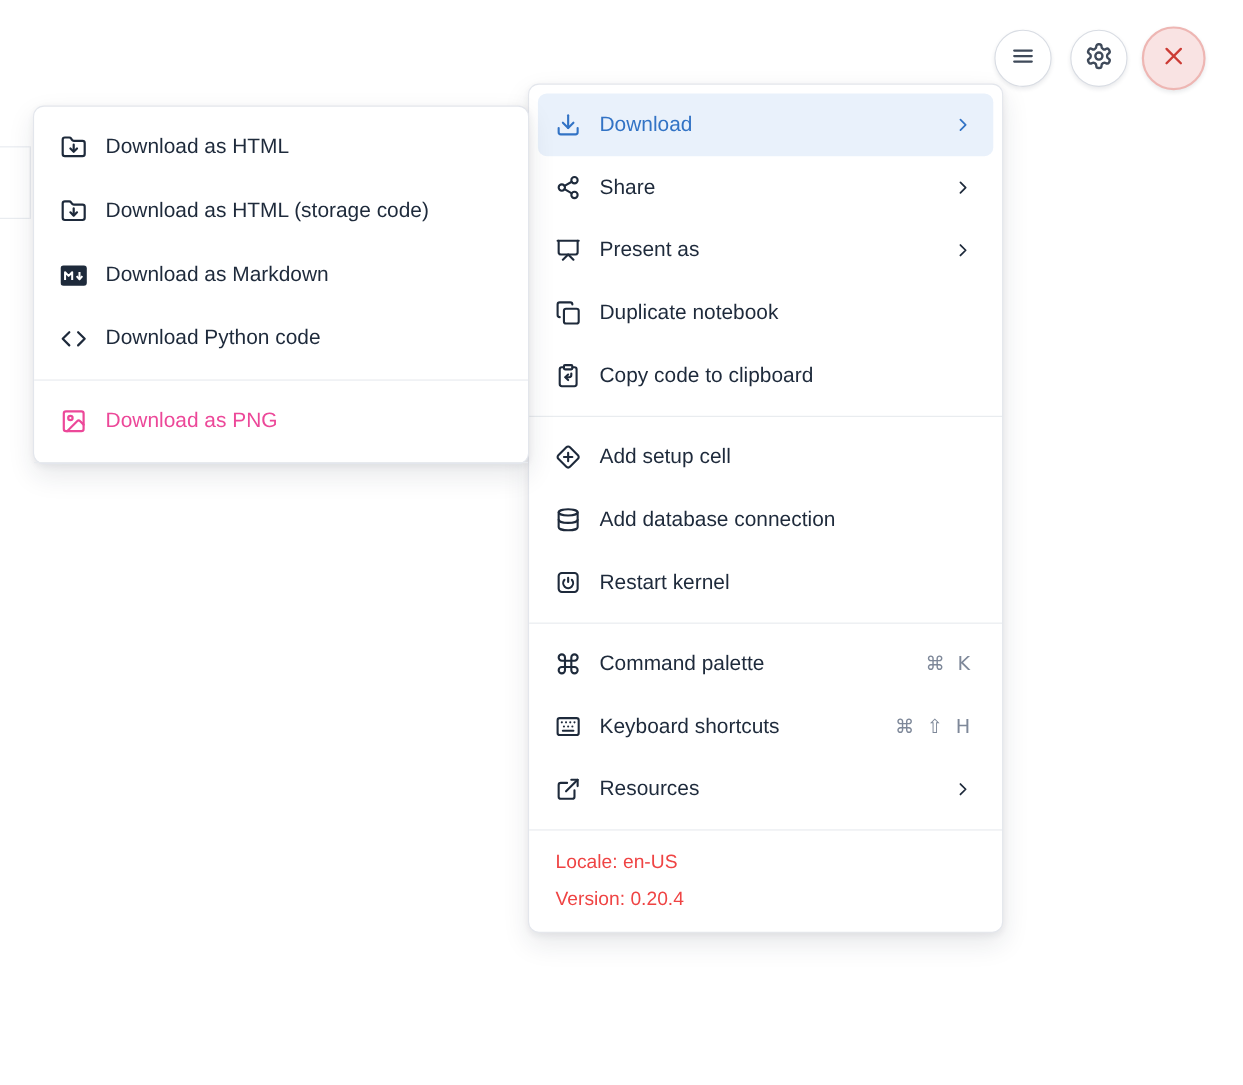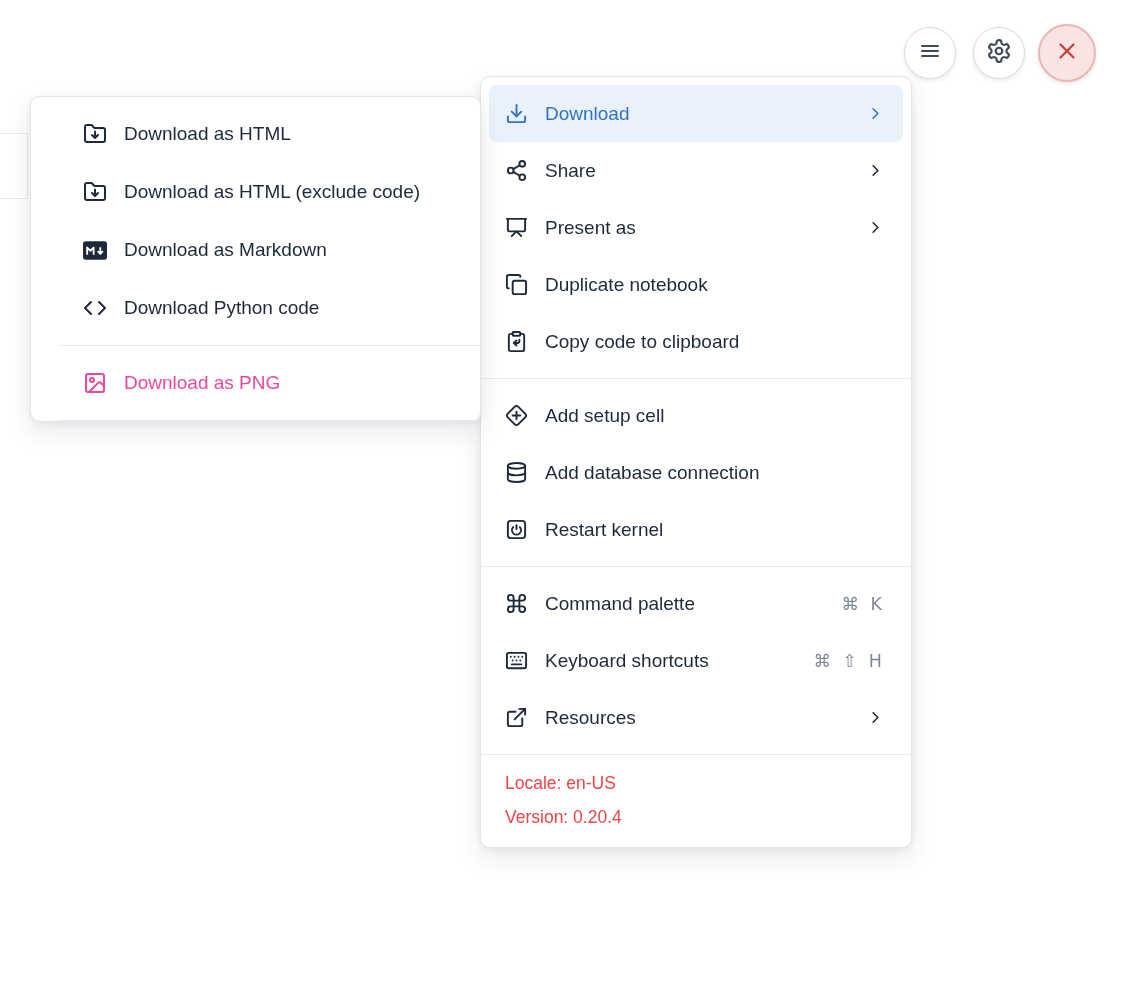--- a/index.html
+++ b/index.html
@@ -19,21 +19,21 @@
 
   
   .underlay { position:absolute; background:#e7eaef; }
   .u-h1 { left:0; top:133px; width:27px; height:1px; }
   .u-h2 { left:0; top:198px; width:27px; height:1px; }
   .u-v  { left:27px; top:133px; width:1px; height:66px; }
 
   
   .panel { position:absolute; background:#fff; border:1px solid #e3e6ec; border-radius:10px;
     box-shadow:0 10px 24px rgba(30,42,59,.10), 0 2px 6px rgba(30,42,59,.06); }
-  .panel-sub  { left:30px;  top:96px; width:451px; z-index:3;padding-left:28px; }
+  .panel-sub  { left:30px;  top:96px; width:451px; z-index:3; }
   .panel-main { left:480px; top:76px; width:432px; z-index:2; }
   .group { padding:8px; }
   .separator { height:1px; background:#e7eaee; }
 
   .mi { display:flex; align-items:center; height:57px; padding:0 18px 0 16px;
     border-radius:8px; font-size:19px; cursor:pointer; color:#1e2a3b; }
   .panel-sub .mi { height:58px; }
   .mi .ico { flex:0 0 auto; width:23px; height:23px; display:flex; align-items:center;
     justify-content:center; margin-right:17px; }
   .mi .ico svg { width:23px; height:23px; }
@@ -99,21 +99,21 @@
       <span class="label">Download as HTML</span>
     </div>
     <div class="mi">
       <span class="ico">
         <svg class="lucide" viewBox="0 0 24 24">
             <path d="M20 20a2 2 0 0 0 2-2V8a2 2 0 0 0-2-2h-7.9a2 2 0 0 1-1.69-.9L9.6 3.9A2 2 0 0 0 7.93 3H4a2 2 0 0 0-2 2v13a2 2 0 0 0 2 2Z"></path>
             <path d="M12 9.5v6"></path>
             <path d="m15 13-3 3-3-3"></path>
           </svg>
       </span>
-      <span class="label">Download as HTML (exclude code)</span>
+      <span class="label">Download as HTML (storage code)</span>
     </div>
     <div class="mi">
       <span class="ico">
         <svg class="md-badge" viewBox="0 0 26 20">
             <rect width="26" height="20" rx="3" fill="currentColor"></rect>
             <path d="M4.5 14.5V6.8l3.5 3.5 3.5-3.5v7.7" fill="none" stroke="#fff" stroke-width="2" stroke-linejoin="round"></path>
             <path d="M18.7 6.5v6.3" fill="none" stroke="#fff" stroke-width="2"></path>
             <path d="m15.9 10.6 2.8 3 2.8-3" fill="none" stroke="#fff" stroke-width="2" stroke-linejoin="round"></path>
           </svg>
       </span>

